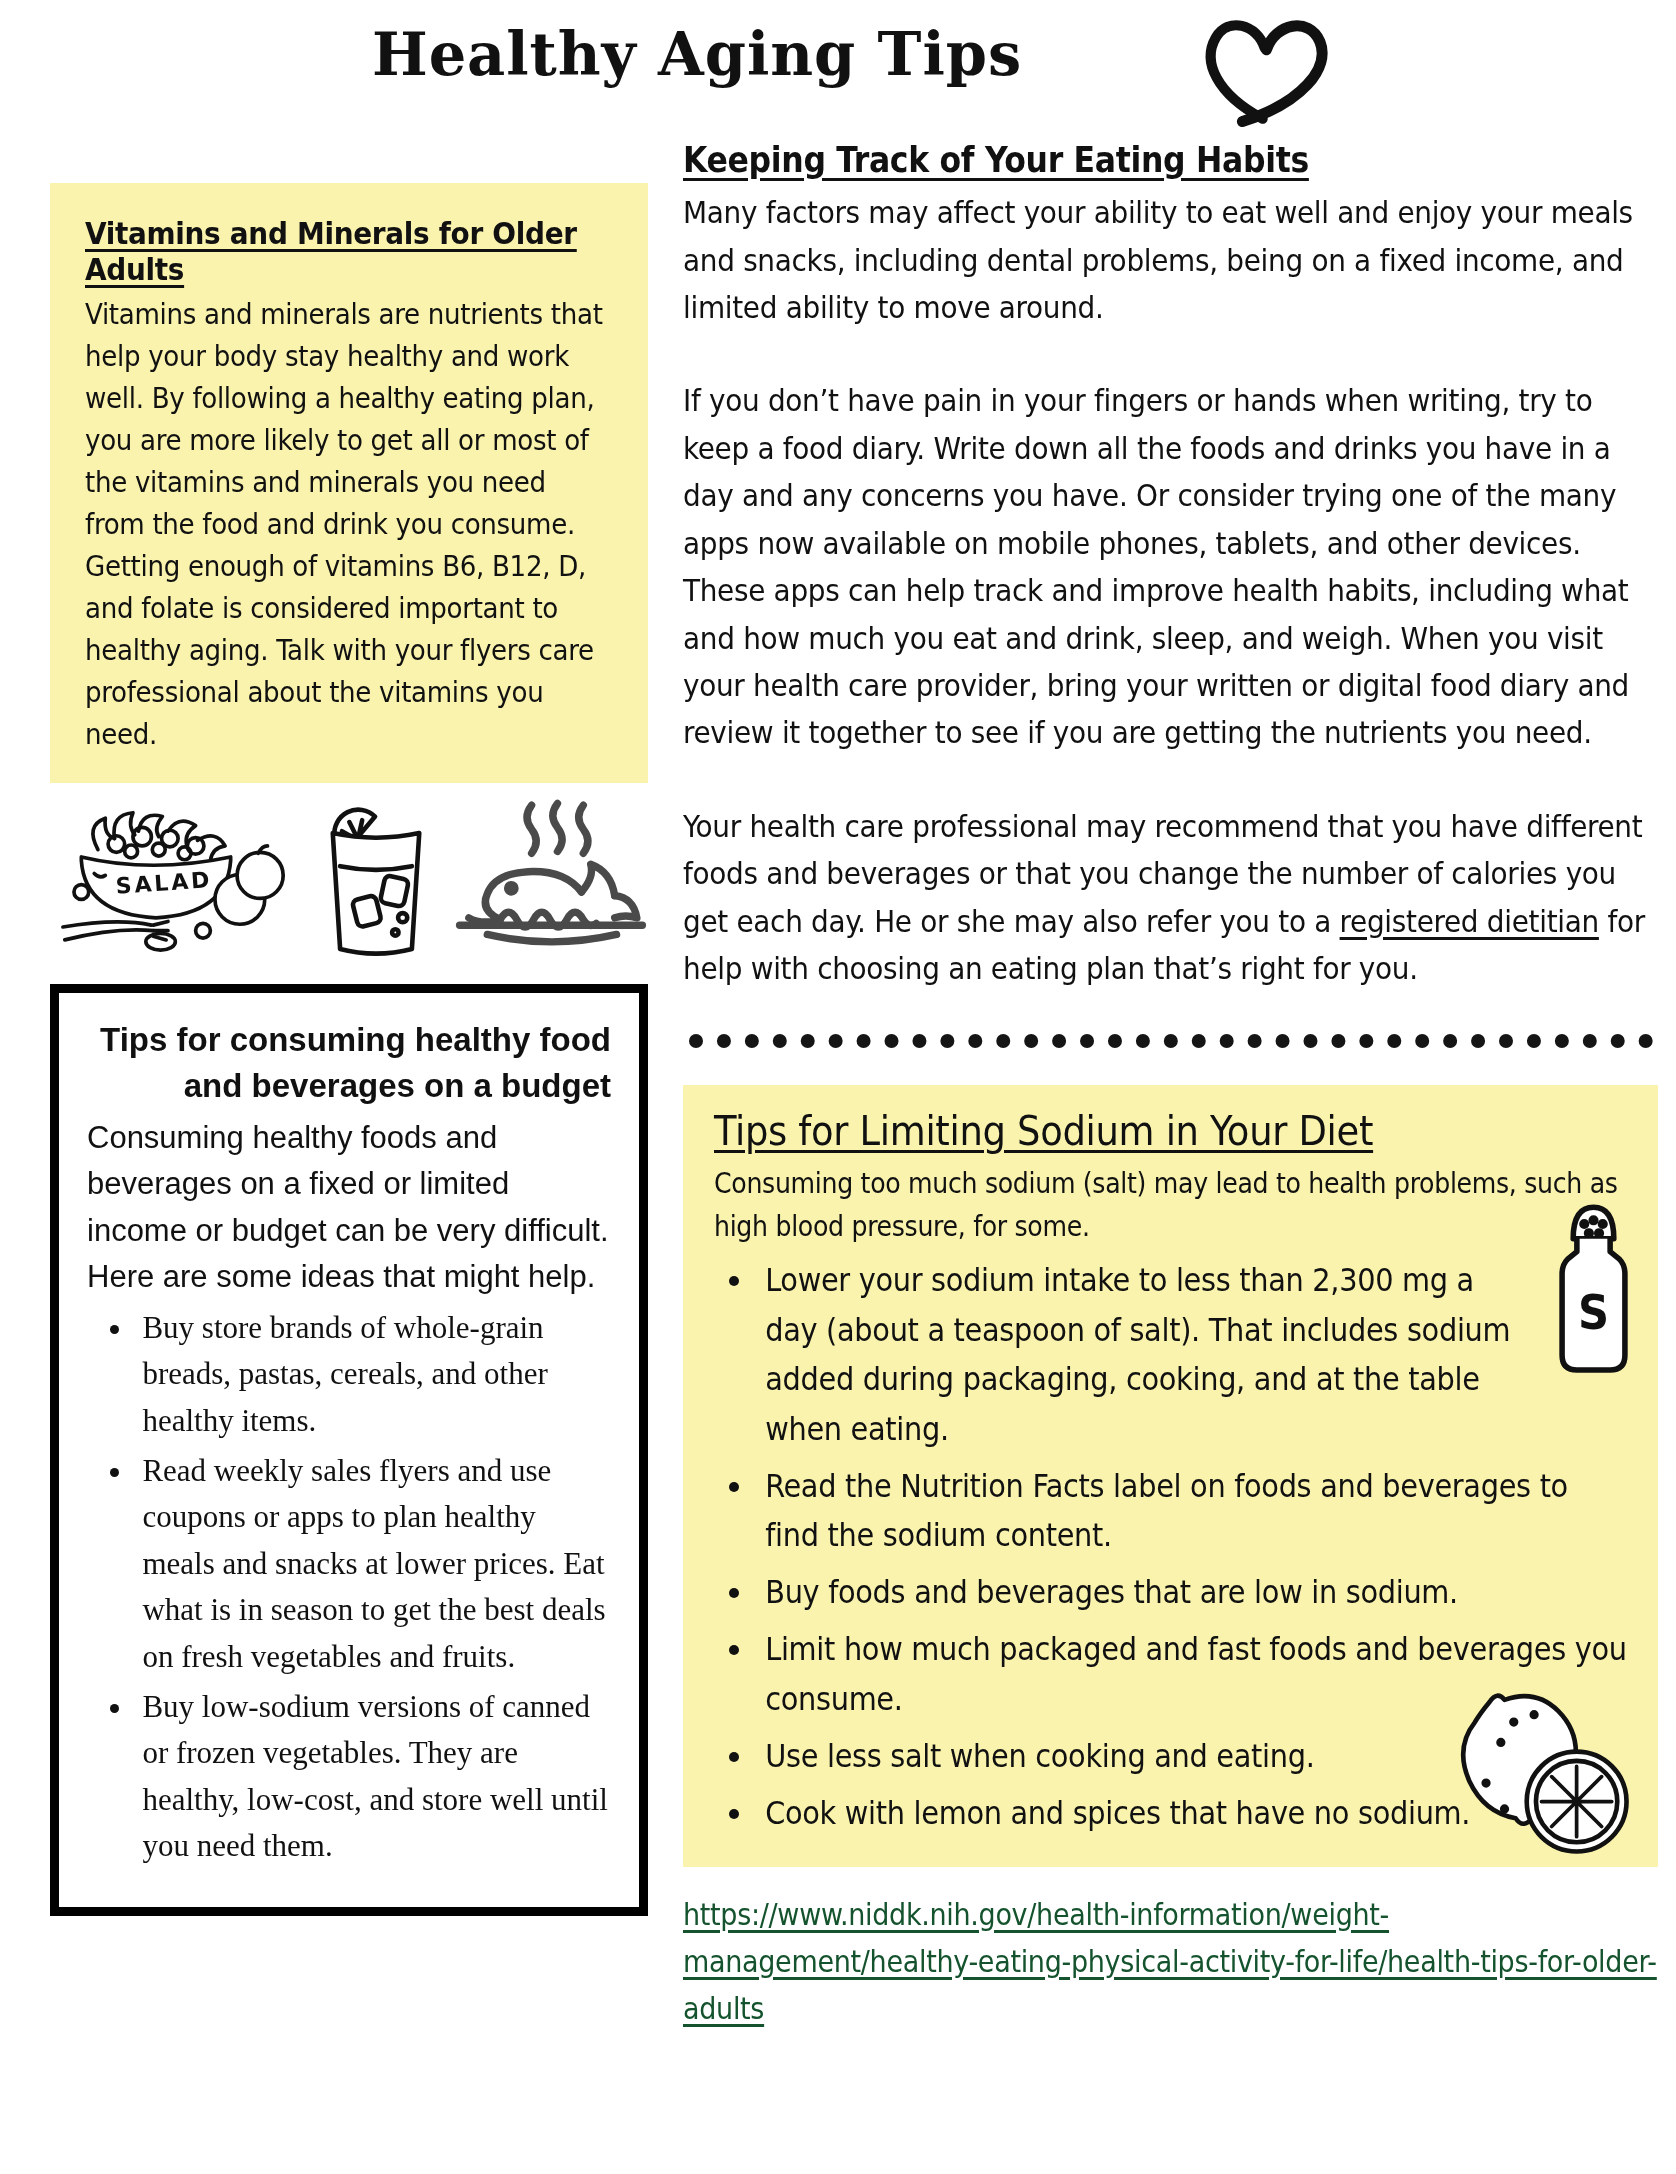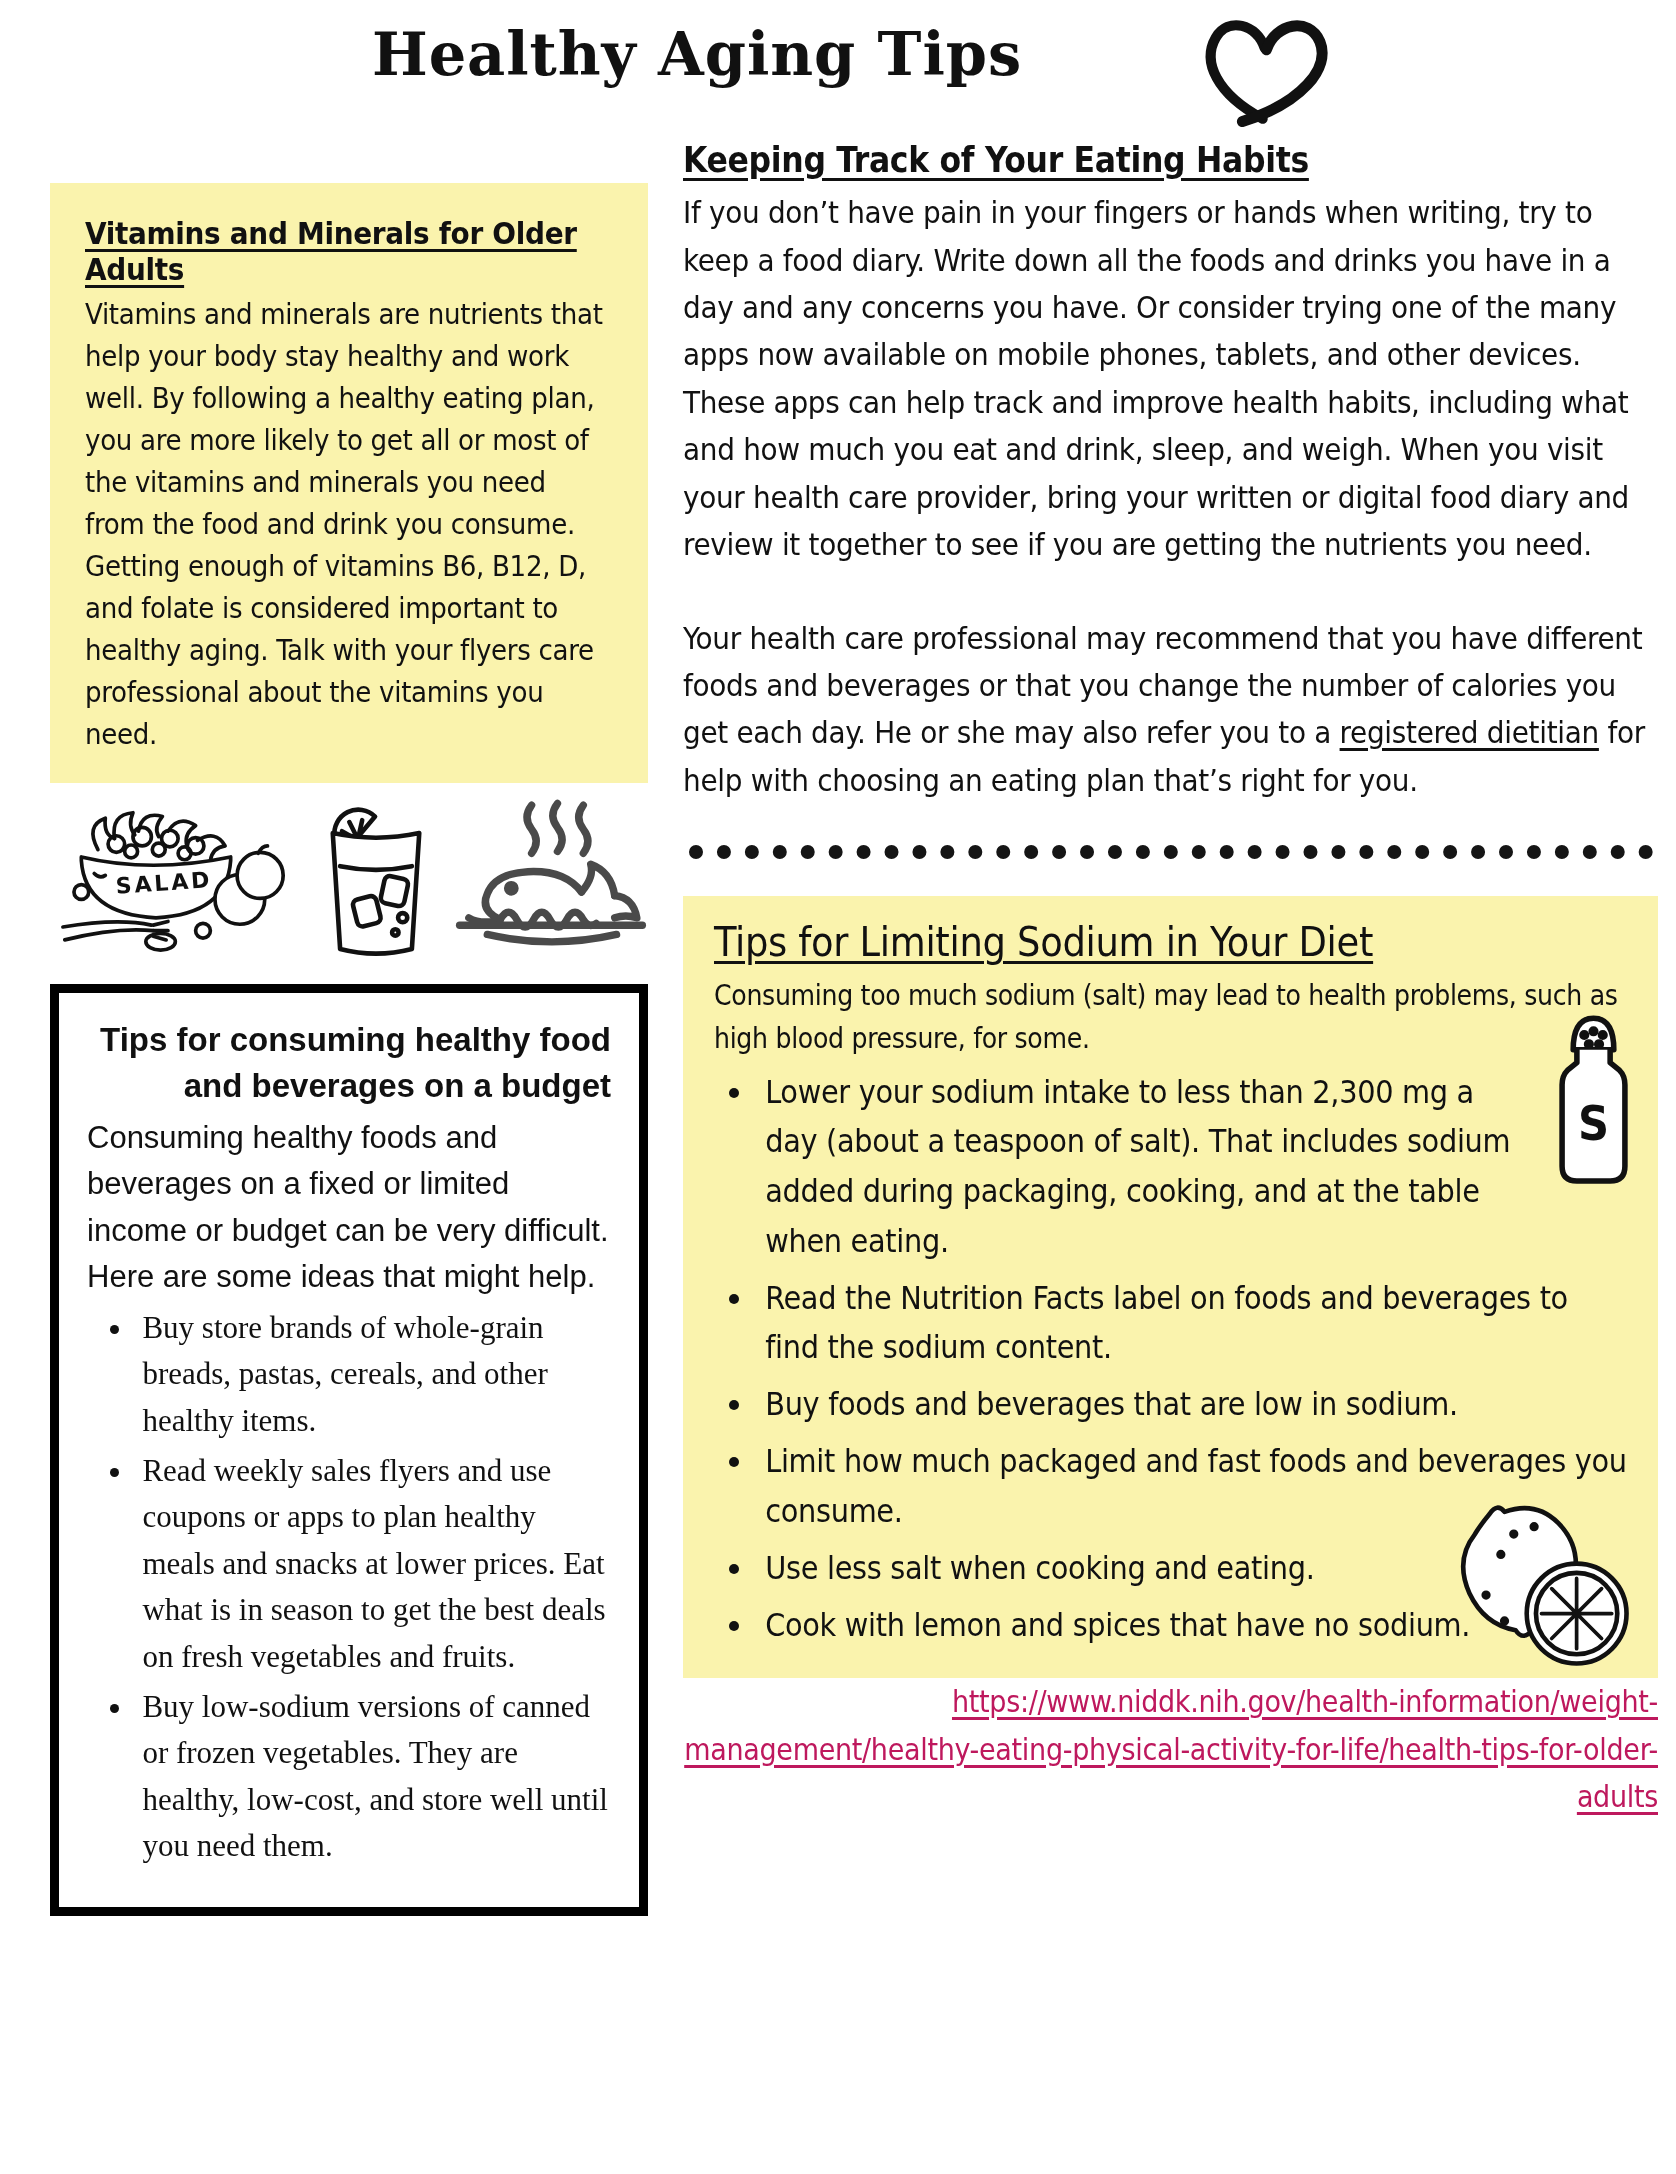--- a/index.html
+++ b/index.html
@@ -84,23 +84,24 @@
   .sodium-box p { font-size:28px; line-height:1.55; font-weight:500; }
   .sodium-box ul { margin-top:7.4px; padding-left:42px; }
   .sodium-box li { font-size:32px; line-height:1.55; font-weight:500; margin-top:7.4px; padding-left:9.2px; }
   .sodium-box li:first-child { padding-right:111px; }
 
   .salt-shaker { position:absolute; right:22px; top:113px; width:85px; height:185px; }
   .lemon { position:absolute; right:24px; bottom:9.2px; width:185px; height:183px; }
 
   .source-url {
     display:block;
-    text-align:right;
+    margin-top:24px;
+    text-align:left;
     font-size:30px; line-height:1.58;
-    color:#be185d; text-decoration:underline; text-underline-offset:4.6px;
+    color:#14532d; text-decoration:underline; text-underline-offset:4.6px;
     overflow-wrap:anywhere;
   }
 
   svg .k { stroke:#111; fill:none; stroke-linecap:round; stroke-linejoin:round; }
   svg .g { stroke:#4a4a4a; fill:none; stroke-linecap:round; stroke-linejoin:round; }
 </style>
 </head>
 <body style="--hl:#faf3ad;">
 
 <h1 class="page-title">Healthy Aging Tips</h1>
@@ -196,20 +197,21 @@
       <li>Read weekly sales flyers and use coupons or apps to plan healthy meals and snacks at lower prices. Eat what is in season to get the best deals on fresh vegetables and fruits.</li>
       <li>Buy low-sodium versions of canned or frozen vegetables. They are healthy, low-cost, and store well until you need them.</li>
     </ul>
   </section>
 </div>
 
 <div class="right-col">
 
   <h2 class="eh-heading cond">Keeping Track of Your Eating Habits</h2>
 
+  <p class="eh-para cond">Many factors may affect your ability to eat well and enjoy your meals and snacks, including dental problems, being on a fixed income, and limited ability to move around.</p>
 
   <p class="eh-para cond">If you don’t have pain in your fingers or hands when writing, try to keep a food diary. Write down all the foods and drinks you have in a day and any concerns you have. Or consider trying one of the many apps now available on mobile phones, tablets, and other devices. These apps can help track and improve health habits, including what and how much you eat and drink, sleep, and weigh. When you visit your health care provider, bring your written or digital food diary and review it together to see if you are getting the nutrients you need.</p>
 
   <p class="eh-para cond"><span>Your health care professional may recommend that you have different foods and beverages or that you change the number of calories you get each day. He or she may also refer you to a </span><span class="dietitian-link">registered dietitian</span><span> for help with choosing an eating plan that’s right for you.</span></p>
 
   <div class="dot-divider"></div>
 
   <section class="sodium-box cond">
     <h2>Tips for Limiting Sodium in Your Diet</h2>
     <p>Consuming too much sodium (salt) may lead to health problems, such as high blood pressure, for some.</p>

